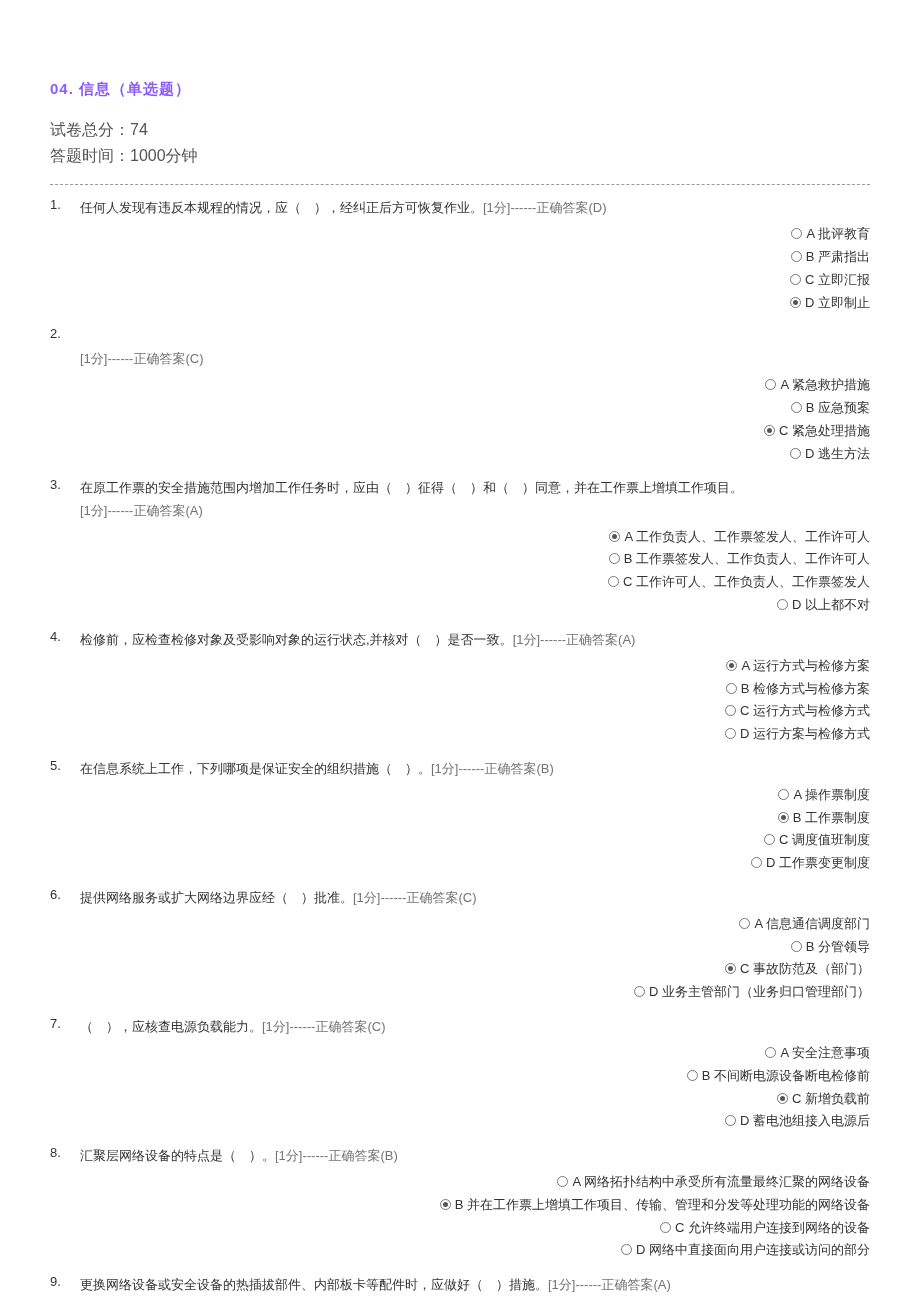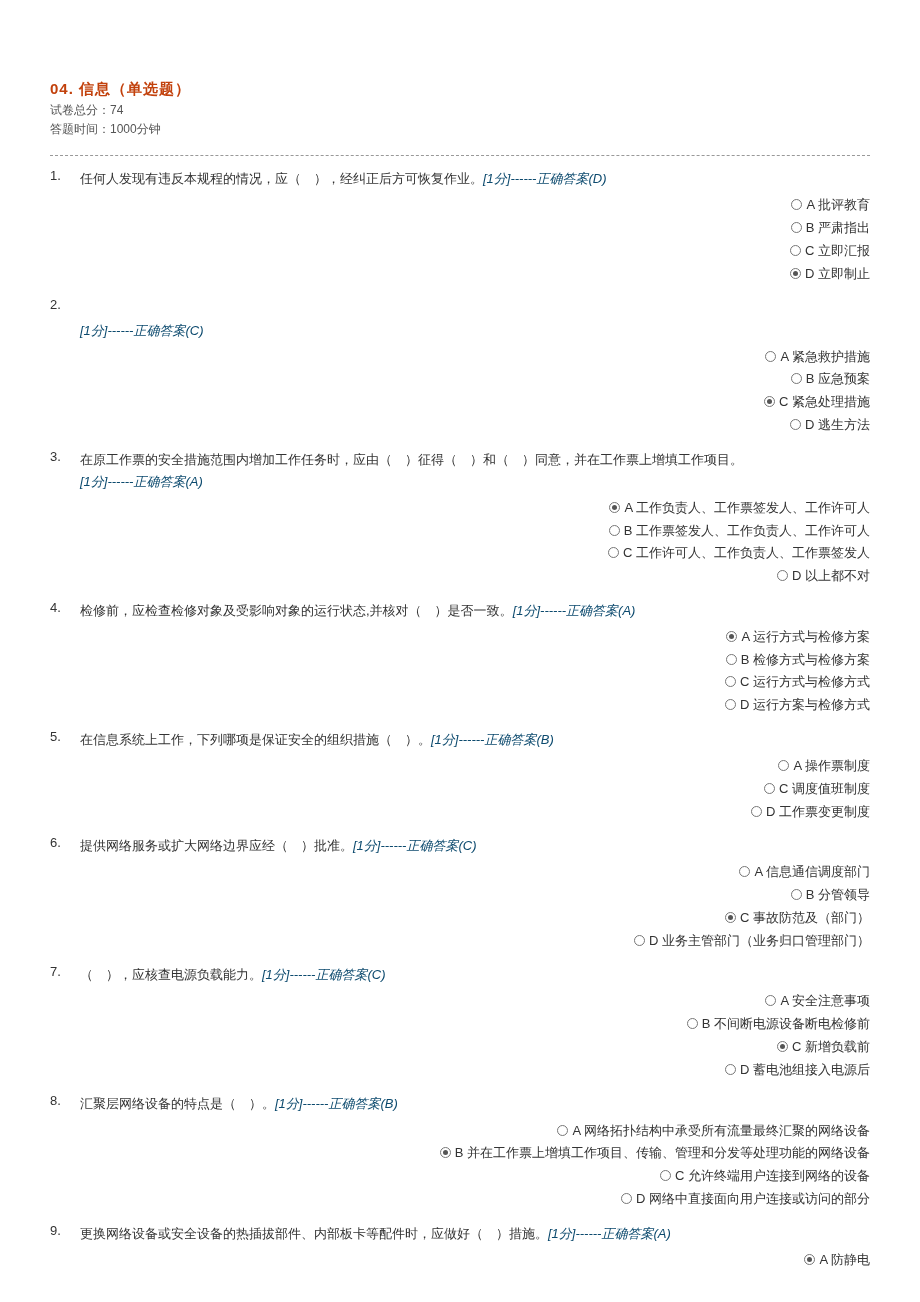--- a/index.html
+++ b/index.html
@@ -7,26 +7,26 @@
     font-family: "Microsoft YaHei", "SimSun", Arial, sans-serif;
     font-size: 13px;
     color: #333;
     background: #fff;
     padding: 80px 50px 40px 50px;
     width: 920px;
   }
   .title {
     font-size: 15px;
     font-weight: bold;
-    color: #c2410c;
-    margin-bottom: 2px;
+    color: #8b5cf6;
+    margin-bottom: 18px;
     letter-spacing: 1px;
   }
   .meta {
-    font-size: 12px;
+    font-size: 16px;
     color: #555;
     line-height: 1.6;
     margin-bottom: 16px;
   }
   hr.dashed {
     border: none;
     border-top: 1px dashed #999;
     margin: 0 0 6px 0;
   }
   .question {
@@ -41,22 +41,21 @@
     padding-right: 4px;
   }
   .qbody {
     flex: 1;
   }
   .stem {
     line-height: 1.7;
     margin-bottom: 4px;
   }
   .score-answer {
-    color: #0c4a6e;
-    font-style: italic;
+    color: #737373;
   }
   .options {
     line-height: 1.75;
   }
   .opt {
     display: block;
     text-align: right;
   }
   .radio-icon {
     display: inline-block;
@@ -138,20 +137,21 @@
           <span class="opt"><span class="radio-icon"></span><span>D</span> <span>运行方案与检修方式</span></span>
         </div>
       </div>
     </div>
     <div class="question">
       <div class="qnum">5.</div>
       <div class="qbody">
         <div class="stem"><span>在信息系统上工作，下列哪项是保证安全的组织措施（　）。</span><span class="score-answer">[1分]------正确答案(B)</span></div>
         <div class="options">
           <span class="opt"><span class="radio-icon"></span><span>A</span> <span>操作票制度</span></span>
+          <span class="opt"><span class="radio-icon selected"></span><span>B</span> <span>工作票制度</span></span>
           <span class="opt"><span class="radio-icon"></span><span>C</span> <span>调度值班制度</span></span>
           <span class="opt"><span class="radio-icon"></span><span>D</span> <span>工作票变更制度</span></span>
         </div>
       </div>
     </div>
     <div class="question">
       <div class="qnum">6.</div>
       <div class="qbody">
         <div class="stem"><span>提供网络服务或扩大网络边界应经（　）批准。</span><span class="score-answer">[1分]------正确答案(C)</span></div>
         <div class="options">

